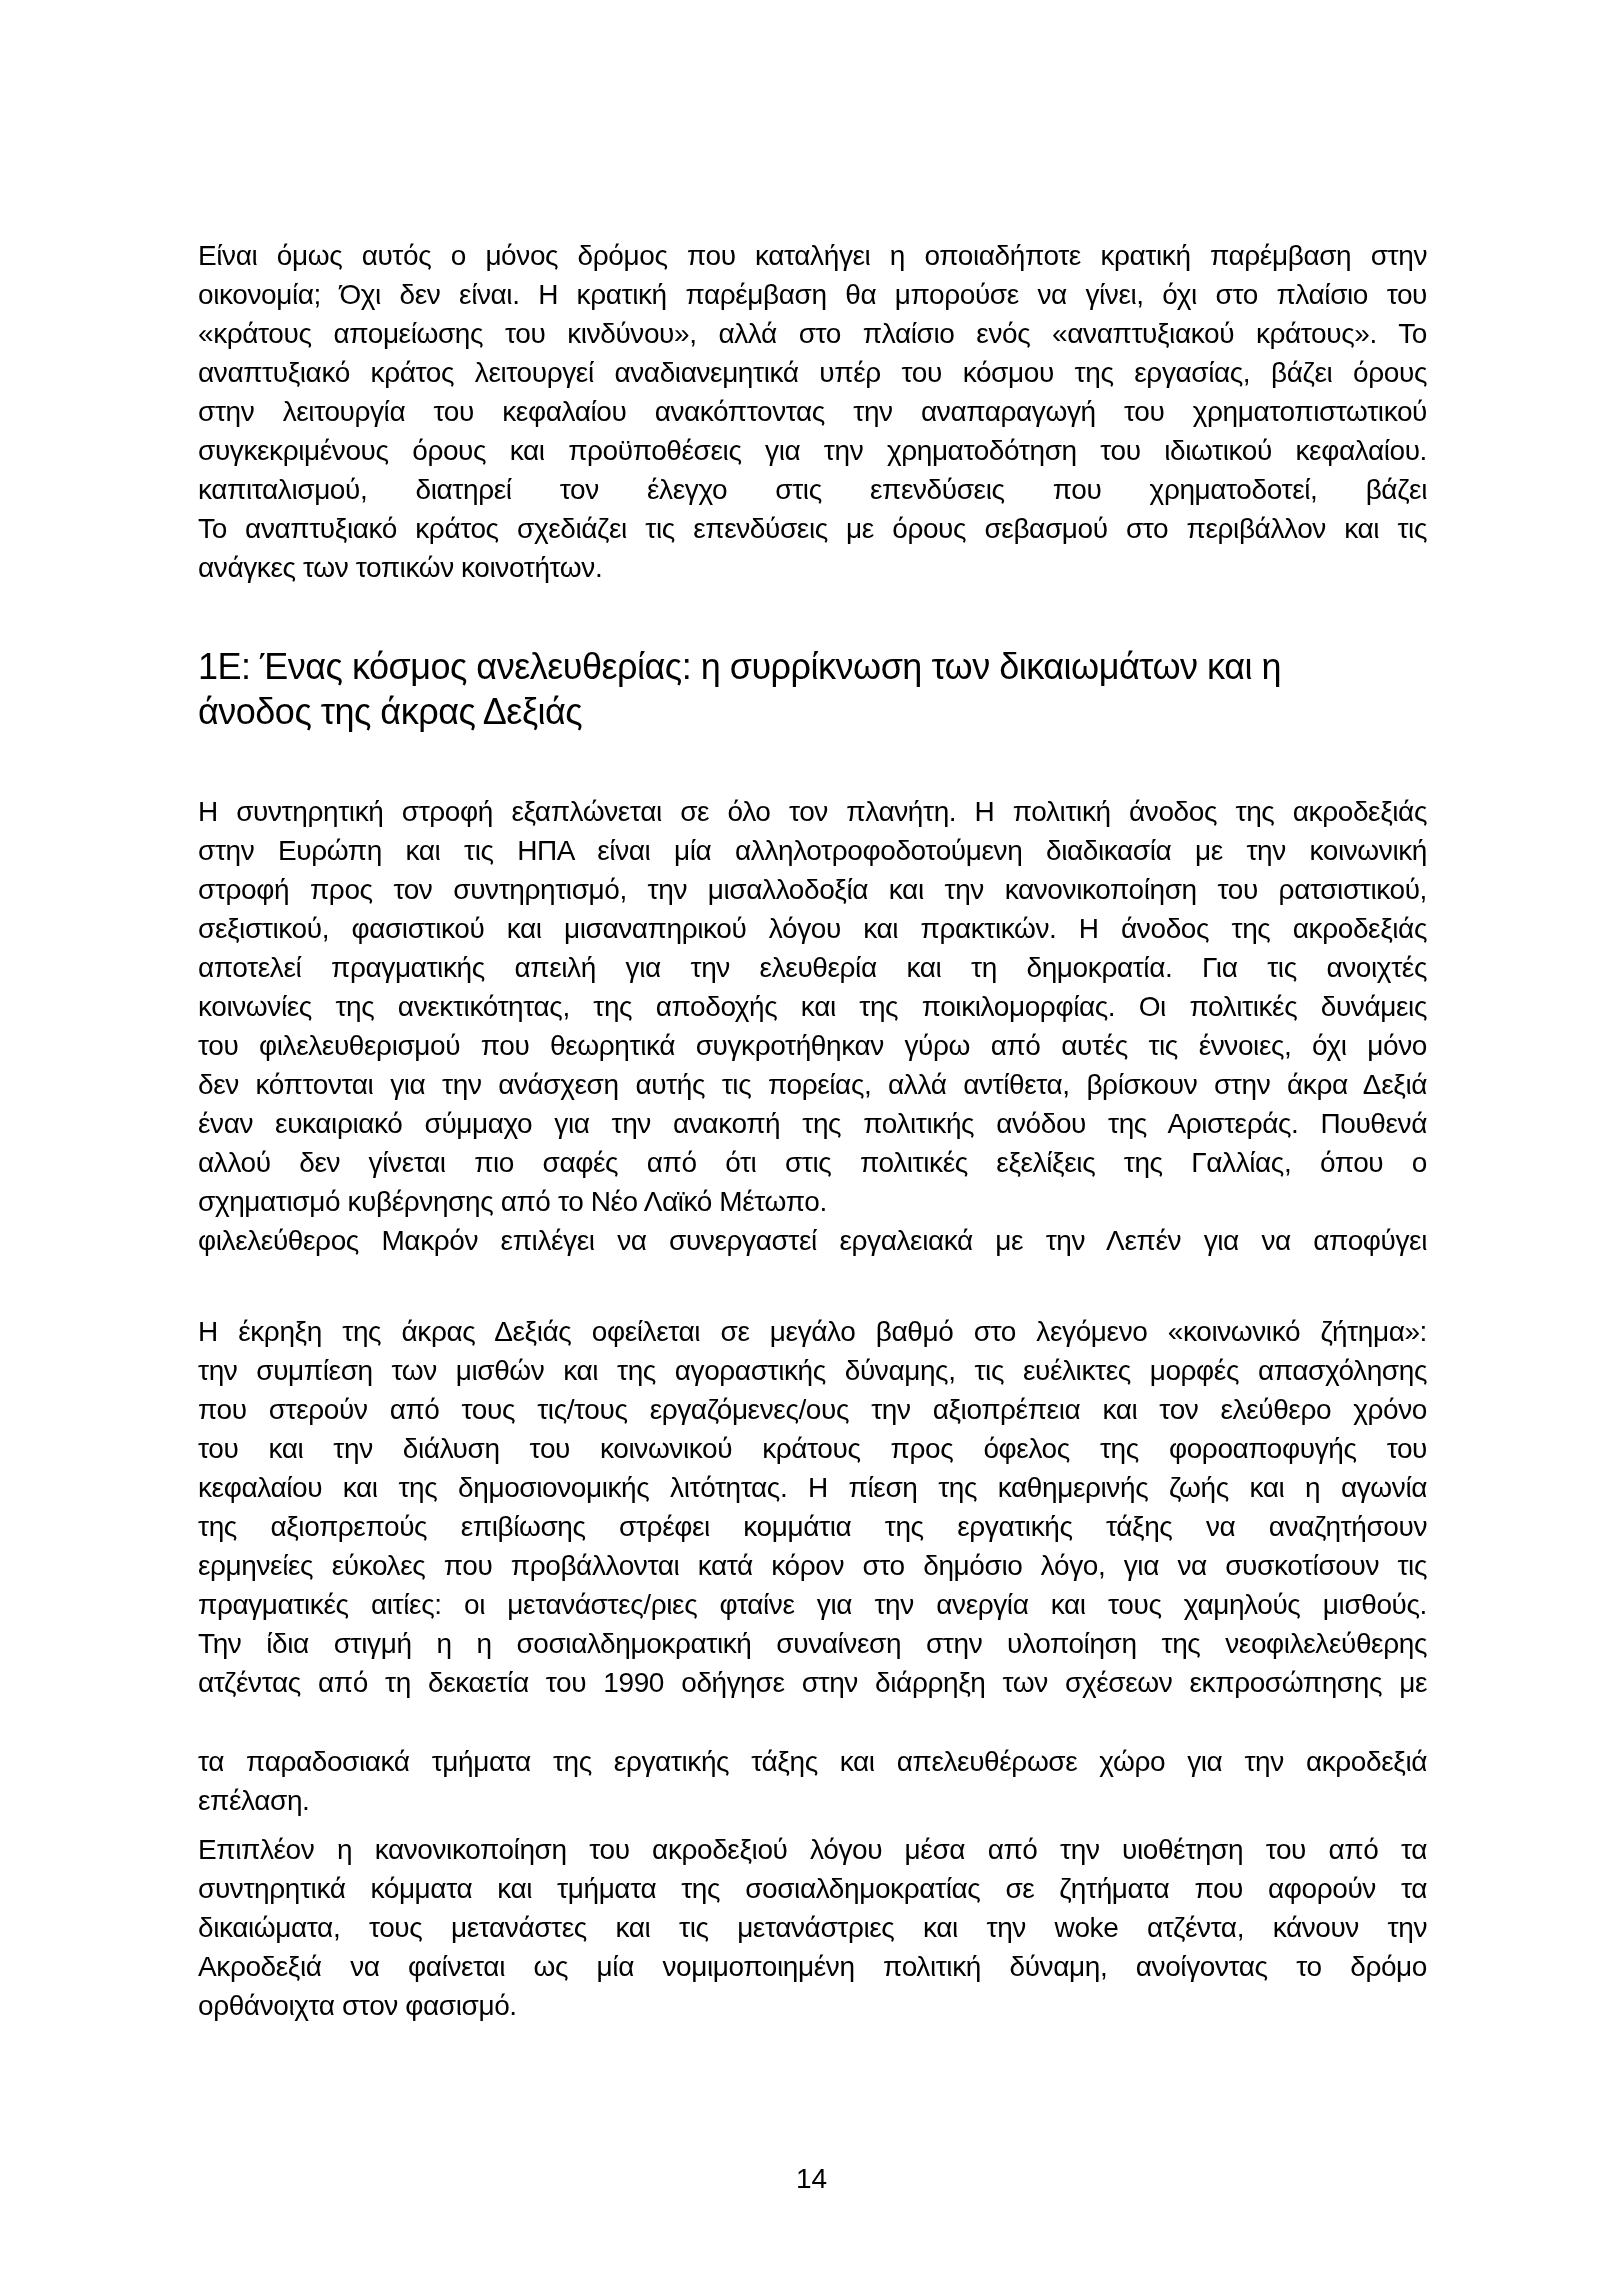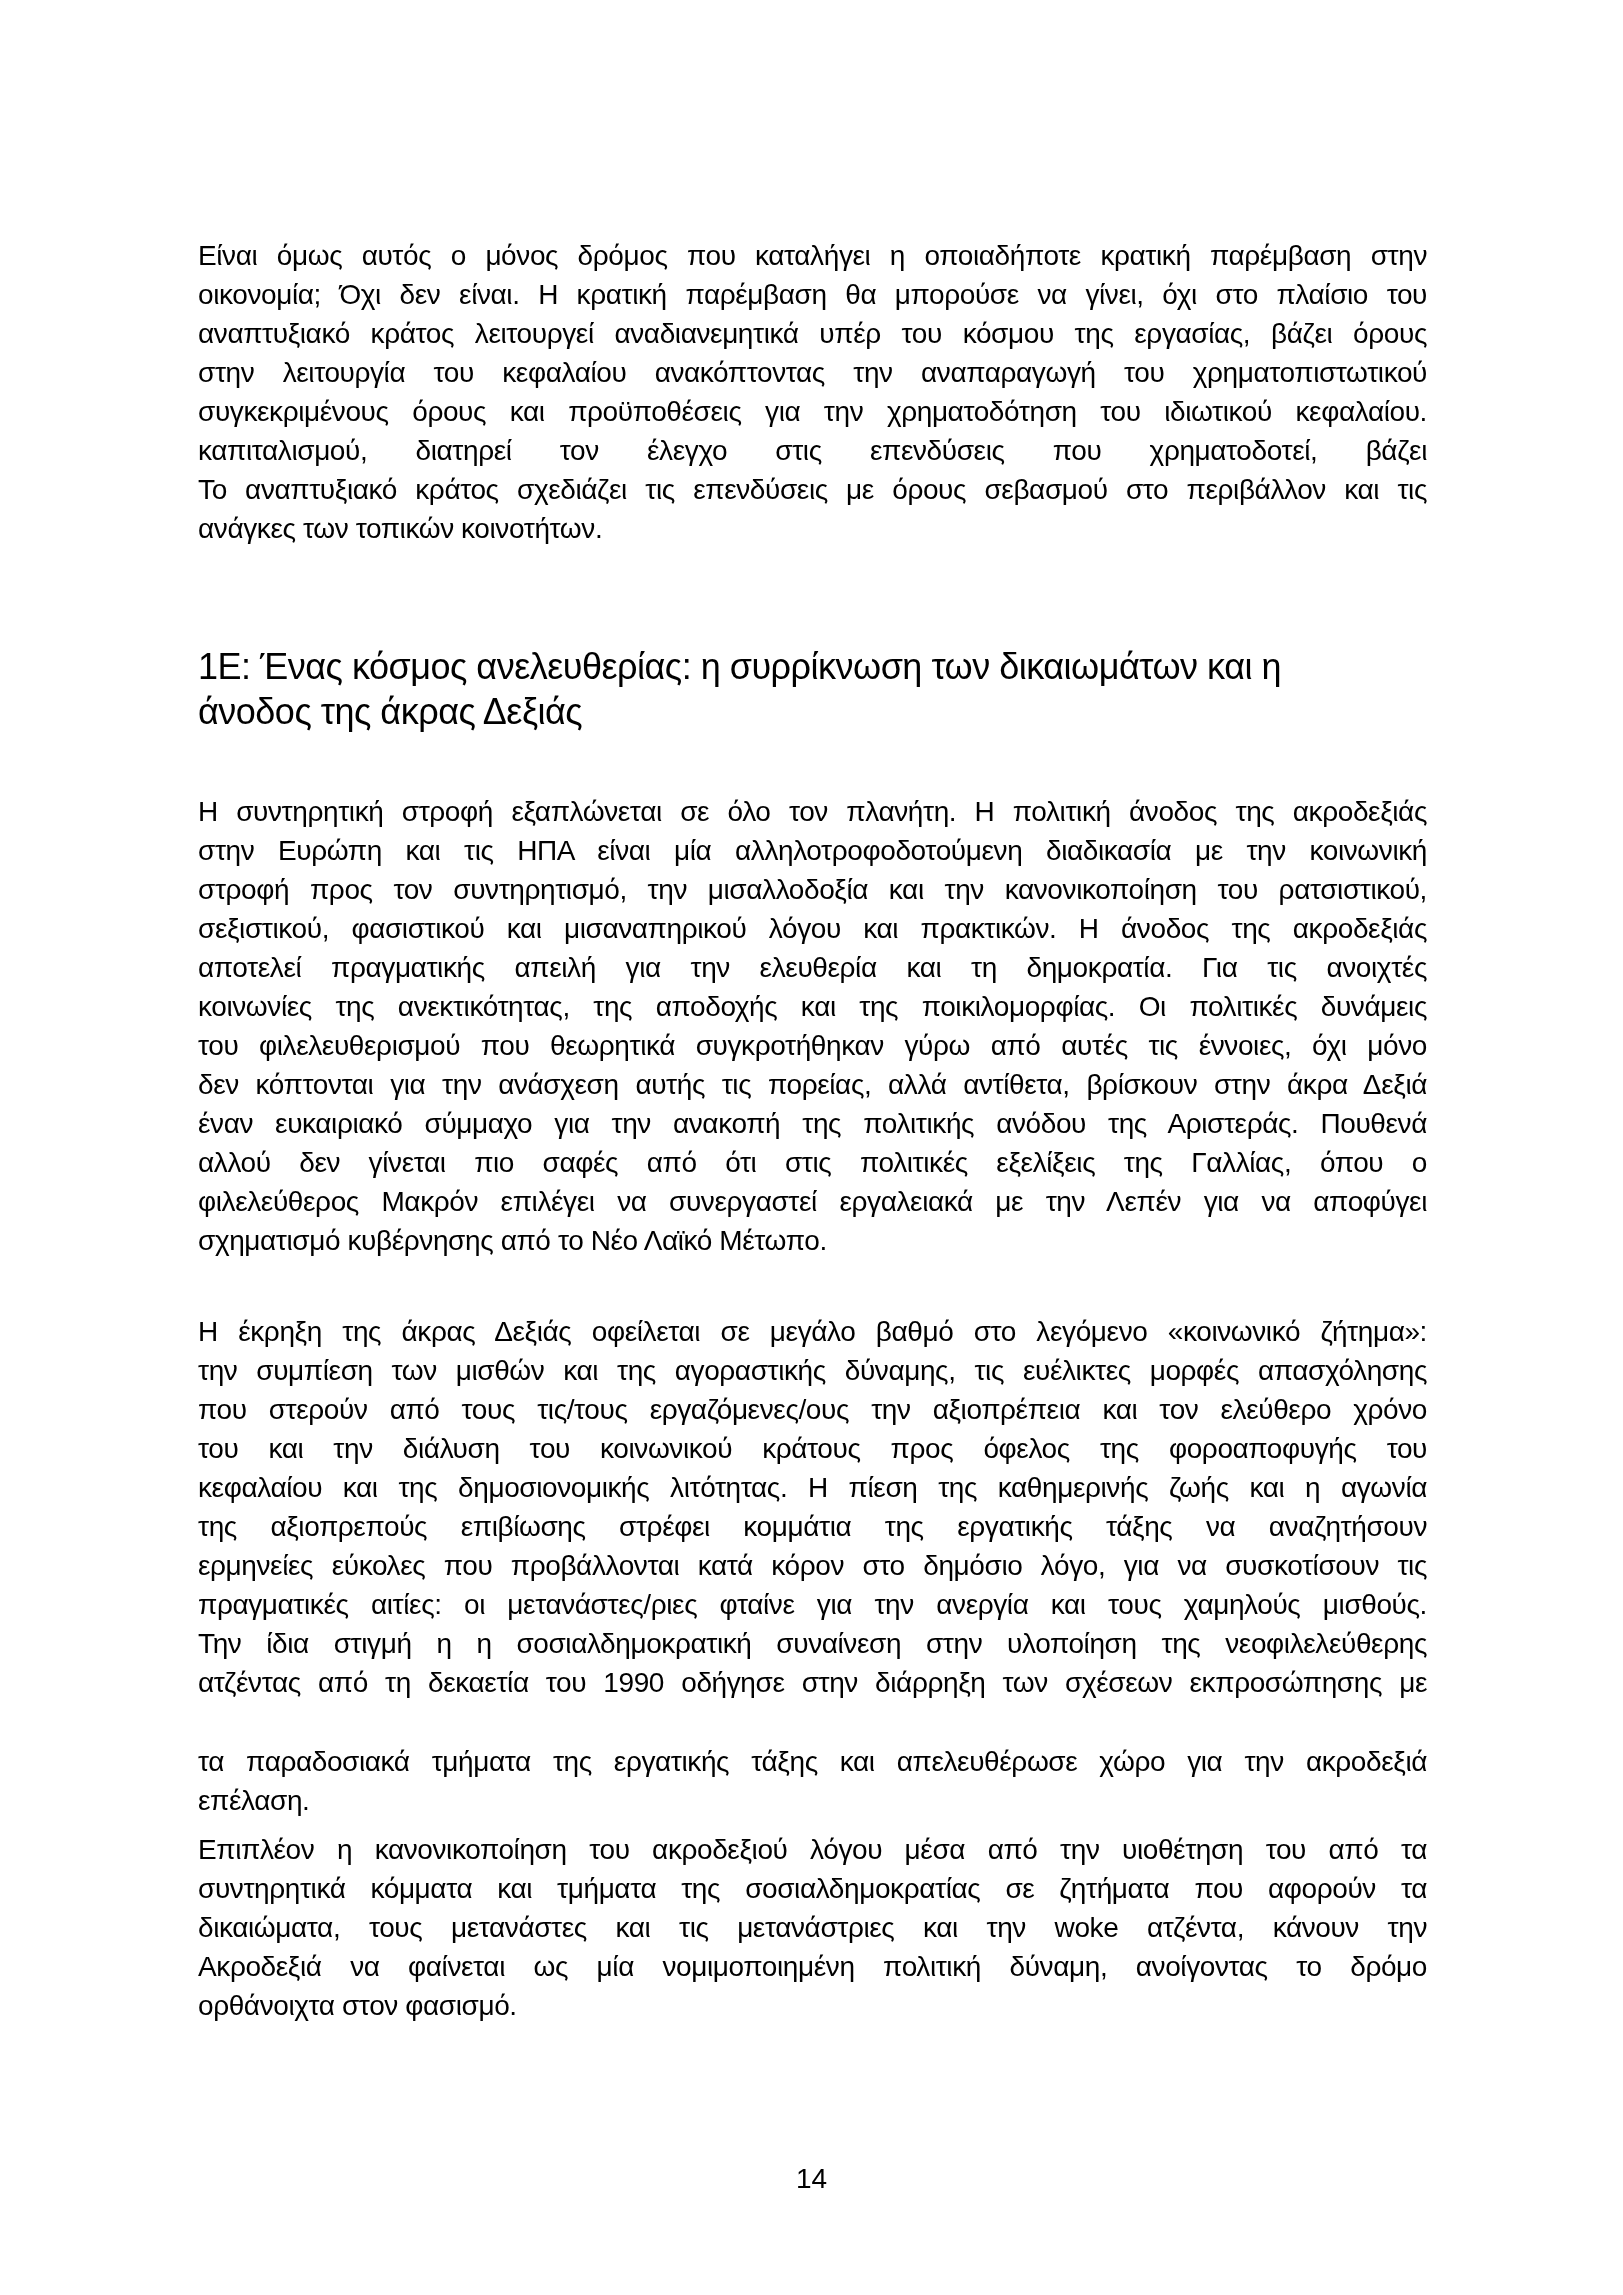--- a/index.html
+++ b/index.html
@@ -61,20 +61,21 @@
   }
 </style>
 </head>
 <body>
 
 <div class="page">
 
   <div class="block" style="top: 236px;">
     <span class="line" style="white-space: nowrap;">Είναι όμως αυτός ο μόνος δρόμος που καταλήγει η οποιαδήποτε κρατική παρέμβαση στην</span>
     <span class="line" style="white-space: nowrap;">οικονομία; Όχι δεν είναι. Η κρατική παρέμβαση θα μπορούσε να γίνει, όχι στο πλαίσιο του</span>
+    <span class="line" style="white-space: nowrap;">«κράτους απομείωσης του κινδύνου», αλλά στο πλαίσιο ενός «αναπτυξιακού κράτους». Το</span>
     <span class="line" style="white-space: nowrap;">αναπτυξιακό κράτος λειτουργεί αναδιανεμητικά υπέρ του κόσμου της εργασίας, βάζει όρους</span>
     <span class="line" style="white-space: nowrap;">στην λειτουργία του κεφαλαίου ανακόπτοντας την αναπαραγωγή του χρηματοπιστωτικού</span>
     <span class="line" style="white-space: nowrap;">συγκεκριμένους όρους και προϋποθέσεις για την χρηματοδότηση του ιδιωτικού κεφαλαίου.</span>
     <span class="line" style="white-space: nowrap;">καπιταλισμού,  διατηρεί τον έλεγχο στις επενδύσεις που χρηματοδοτεί, βάζει</span>
     <span class="line" style="white-space: nowrap;">Το αναπτυξιακό κράτος σχεδιάζει τις επενδύσεις με όρους σεβασμού στο περιβάλλον και τις</span>
     <span class="line last" style="white-space: nowrap;">ανάγκες των τοπικών κοινοτήτων.</span>
   </div>
 
   <div class="block heading" style="top: 644px;">
     <span class="hline" style="white-space: nowrap;">1Ε: Ένας κόσμος ανελευθερίας: η συρρίκνωση των δικαιωμάτων και η</span>
@@ -85,22 +86,22 @@
     <span class="line" style="white-space: nowrap;">Η συντηρητική στροφή εξαπλώνεται σε όλο τον πλανήτη. Η πολιτική άνοδος της ακροδεξιάς</span>
     <span class="line" style="white-space: nowrap;">στην Ευρώπη και τις ΗΠΑ είναι μία αλληλοτροφοδοτούμενη διαδικασία με την κοινωνική</span>
     <span class="line" style="white-space: nowrap;">στροφή προς τον συντηρητισμό, την μισαλλοδοξία και την κανονικοποίηση του ρατσιστικού,</span>
     <span class="line" style="white-space: nowrap;">σεξιστικού, φασιστικού και μισαναπηρικού λόγου και πρακτικών. Η άνοδος της ακροδεξιάς</span>
     <span class="line" style="white-space: nowrap;">αποτελεί πραγματικής απειλή για την ελευθερία και τη δημοκρατία. Για τις ανοιχτές</span>
     <span class="line" style="white-space: nowrap;">κοινωνίες της ανεκτικότητας, της αποδοχής και της ποικιλομορφίας. Οι πολιτικές δυνάμεις</span>
     <span class="line" style="white-space: nowrap;">του φιλελευθερισμού που θεωρητικά συγκροτήθηκαν γύρω από αυτές τις έννοιες, όχι μόνο</span>
     <span class="line" style="white-space: nowrap;">δεν κόπτονται για την ανάσχεση αυτής τις πορείας, αλλά αντίθετα, βρίσκουν στην άκρα Δεξιά</span>
     <span class="line" style="white-space: nowrap;">έναν ευκαιριακό σύμμαχο για την ανακοπή της πολιτικής ανόδου της Αριστεράς. Πουθενά</span>
     <span class="line" style="white-space: nowrap;">αλλού δεν γίνεται πιο σαφές από ότι στις πολιτικές εξελίξεις της Γαλλίας, όπου ο</span>
+    <span class="line last" style="white-space: nowrap;">σχηματισμό κυβέρνησης από το Νέο Λαϊκό Μέτωπο.</span>
     <span class="line" style="white-space: nowrap;">φιλελεύθερος Μακρόν επιλέγει να συνεργαστεί εργαλειακά με την Λεπέν για να αποφύγει</span>
-    <span class="line last" style="white-space: nowrap;">σχηματισμό κυβέρνησης από το Νέο Λαϊκό Μέτωπο.</span>
   </div>
 
   <div class="block" style="top: 1312px;">
     <span class="line" style="white-space: nowrap;">Η έκρηξη της άκρας Δεξιάς οφείλεται σε μεγάλο βαθμό στο λεγόμενο «κοινωνικό ζήτημα»:</span>
     <span class="line" style="white-space: nowrap;">την συμπίεση των μισθών και της αγοραστικής δύναμης, τις ευέλικτες μορφές απασχόλησης</span>
     <span class="line" style="white-space: nowrap;">που στερούν από τους τις/τους εργαζόμενες/ους την αξιοπρέπεια και τον ελεύθερο χρόνο</span>
     <span class="line" style="white-space: nowrap;">του και την διάλυση του κοινωνικού κράτους προς όφελος της φοροαποφυγής του</span>
     <span class="line" style="white-space: nowrap;">κεφαλαίου και της δημοσιονομικής λιτότητας. Η πίεση της καθημερινής ζωής και η αγωνία</span>
     <span class="line" style="white-space: nowrap;">της αξιοπρεπούς επιβίωσης στρέφει κομμάτια της εργατικής τάξης να αναζητήσουν</span>
     <span class="line" style="white-space: nowrap;">ερμηνείες εύκολες που προβάλλονται κατά κόρον στο δημόσιο λόγο, για να συσκοτίσουν τις</span>

